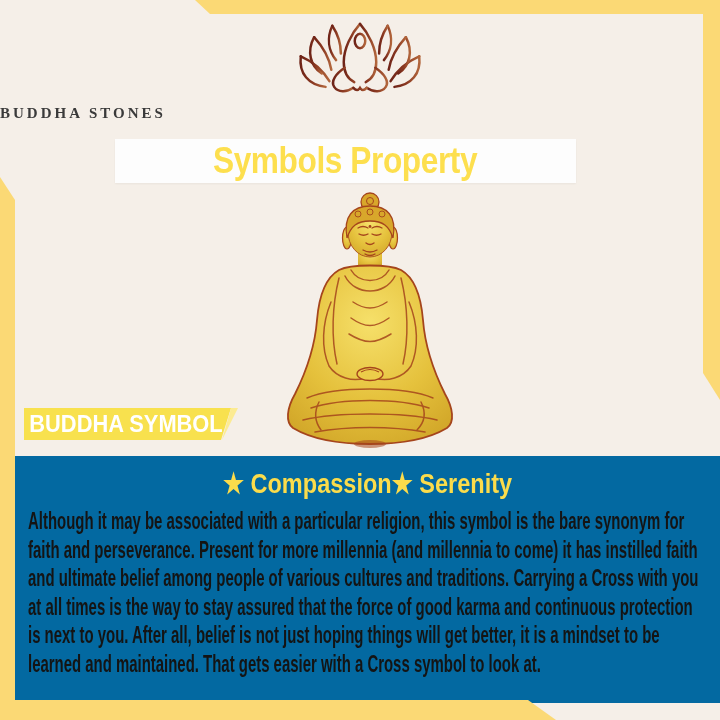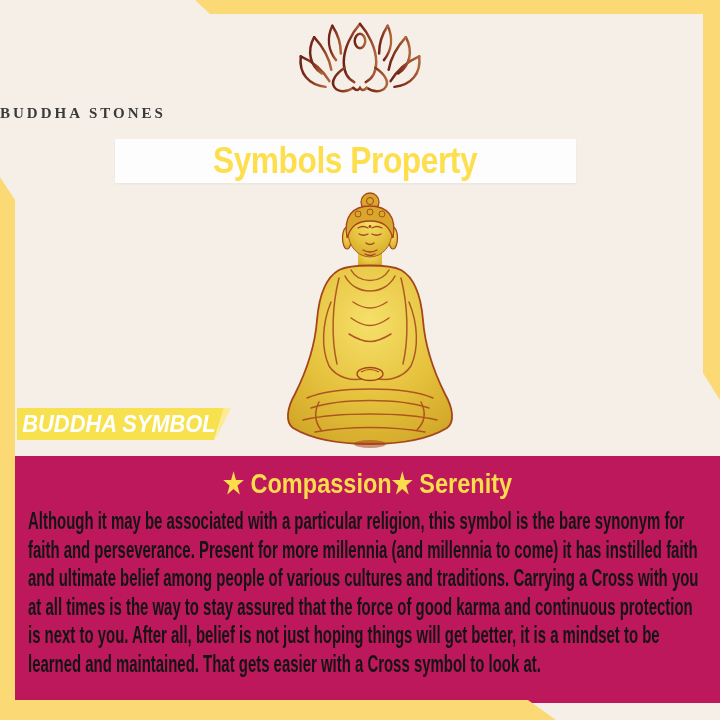--- a/index.html
+++ b/index.html
@@ -31,34 +31,34 @@
     box-shadow:0 1px 2px rgba(0,0,0,0.05);
     margin-top:10px;
   }
   .title-box span{
     font-size:36px;font-weight:bold;color:#fddf4e;white-space:nowrap;
     transform:scaleX(0.88);letter-spacing:-0.5px;
   }
   
   .buddha-svg{position:absolute;left:277px;top:186px;width:186px;height:262px;}
   
-  .banner{position:absolute;left:17px;top:408px;width:214px;height:32px;font-style:italic;}
+  .banner{position:absolute;left:24px;top:408px;width:214px;height:32px;}
   .banner-main{position:absolute;inset:0;background:#f8e14e;
     clip-path:polygon(0 0,207px 0,197px 32px,0 32px);}
   .banner-tip{position:absolute;inset:0;background:#fceb92;
     clip-path:polygon(207px 0,214px 0,198px 32px);}
   .banner-label{
     position:absolute;inset:0 10px 0 0;display:flex;align-items:center;justify-content:center;
     color:#ffffff;font-size:23px;font-weight:bold;white-space:nowrap;
     transform:scaleX(0.95);
   }
   
   .content{
     position:absolute;left:15px;top:456px;width:705px;height:247px;
-    background:#be185d;
+    background:#0369a1;
   }
   .tagline{
     margin-top:11px;text-align:center;font-size:28px;font-weight:bold;
     color:#fbdc4b;white-space:nowrap;transform:scaleX(0.84);
   }
   .body-wrap{margin:7px 4px 17px 13px;width:672px;}
   .body-text{
     width:1080px;transform:scaleX(0.6222);transform-origin:0 0;
     font-size:24px;line-height:28.6px;font-weight:bold;color:#141414;
   }

